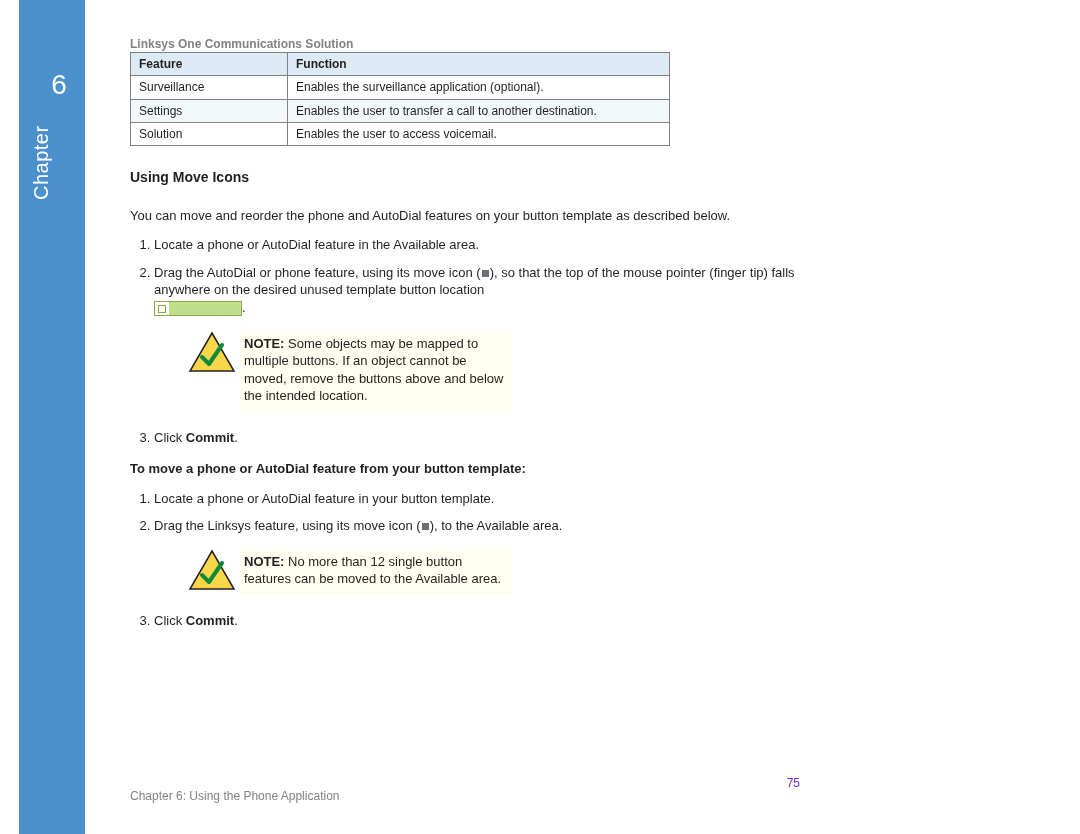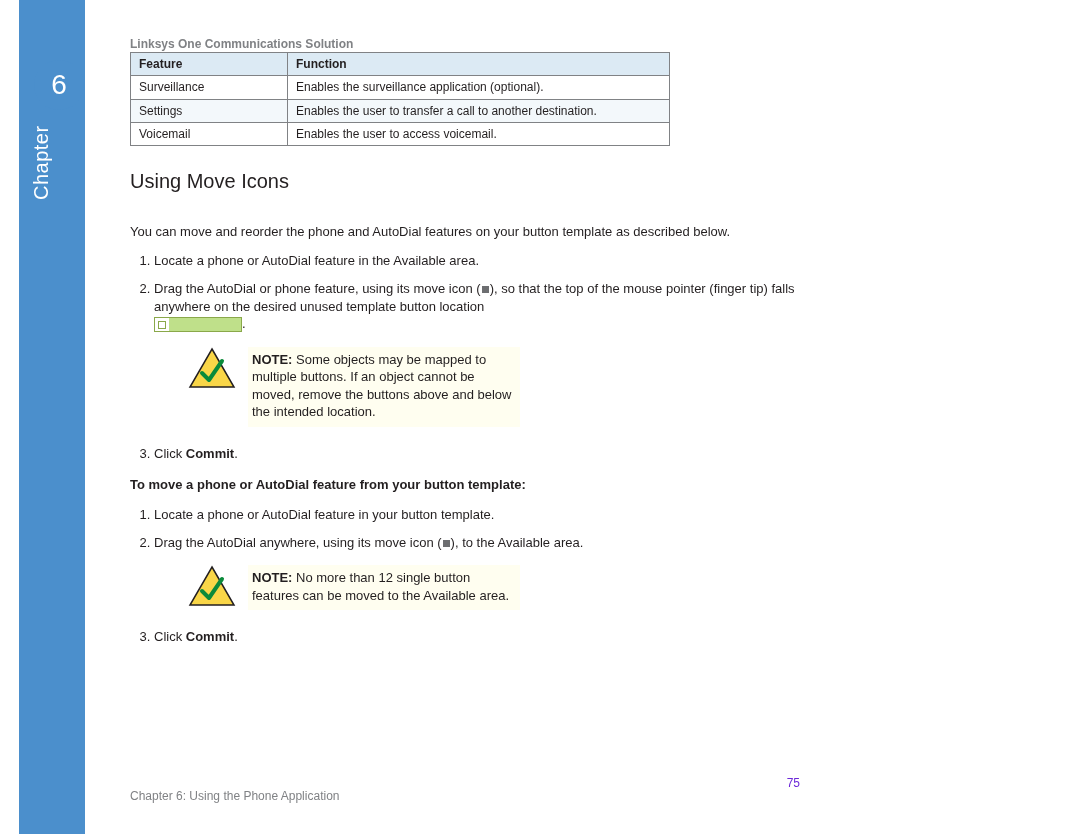--- a/index.html
+++ b/index.html
@@ -73,23 +73,23 @@
   table.feat tr.head {
     background: #dceaf4;
   }
   table.feat tr.head th {
     font-weight: bold;
   }
   table.feat tr.alt {
     background: #f3f8fb;
   }
   .h2 {
-    font-weight: normal;
-    font-size: 20px;
-    margin: 12px 0 28px 0;
+    font-weight: bold;
+    font-size: 14px;
+    margin: 12px 0 20px 0;
   }
   p { margin: 0 0 12px 0; max-width: 680px; }
   .bold { font-weight: bold; }
   ol.steps {
     padding-left: 24px;
     margin: 6px 0 14px 0;
     max-width: 700px;
   }
   ol.steps li {
     margin-bottom: 10px;
@@ -114,21 +114,21 @@
     content: "";
     position: absolute;
     left: 3px; top: 3px;
     width: 6px; height: 6px;
     border: 1px solid #8aa84a;
     background: #fff;
   }
   .note-block {
     display: flex;
     align-items: flex-start;
-    gap: 12px;
+    gap: 4px;
     margin: 8px 0 18px 58px;
     max-width: 420px;
   }
   .note-tri {
     width: 48px;
     flex: 0 0 48px;
   }
   .note-text {
     background: #fffef0;
     padding: 4px 8px 6px 4px;
@@ -168,21 +168,21 @@
     </tr>
     <tr>
       <td>Surveillance</td>
       <td>Enables the surveillance application (optional).</td>
     </tr>
     <tr class="alt">
       <td>Settings</td>
       <td>Enables the user to transfer a call to another destination.</td>
     </tr>
     <tr>
-      <td>Voicemail</td>
+      <td>Solution</td>
       <td>Enables the user to access voicemail.</td>
     </tr>
   </tbody>
     </table>
 
   <div class="h2">Using Move Icons</div>
   <p>You can move and reorder the phone and AutoDial features on your button template as described below.</p>
 
   <ol class="steps">
     <li>Locate a phone or AutoDial feature in the Available area.</li>
@@ -205,21 +205,21 @@
   <ol class="steps" start="3">
     <li>
       <span>Click </span><span class="bold">Commit</span><span>.</span>
     </li>
   </ol>
 
   <p class="bold">To move a phone or AutoDial feature from your button template:</p>
   <ol class="steps">
     <li>Locate a phone or AutoDial feature in your button template.</li>
     <li>
-      <span>Drag the AutoDial anywhere, using its move icon (</span><span class="sqicon"></span><span>), to the Available area.</span>
+      <span>Drag the Linksys feature, using its move icon (</span><span class="sqicon"></span><span>), to the Available area.</span>
     </li>
   </ol>
 
   <div class="note-block">
     <svg class="note-tri" viewBox="0 0 48 42">
       <polygon points="24,2 46,40 2,40" fill="#f9d648" stroke="#231f20" stroke-width="1.5"></polygon>
       <path d="M14 26 L21 33 L34 14" fill="none" stroke="#0a8a3a" stroke-width="4" stroke-linecap="round" stroke-linejoin="round"></path>
     </svg>
     <div class="note-text">
       <span class="bold">NOTE:</span><span> No more than 12 single button features can be moved to the Available area.</span>

